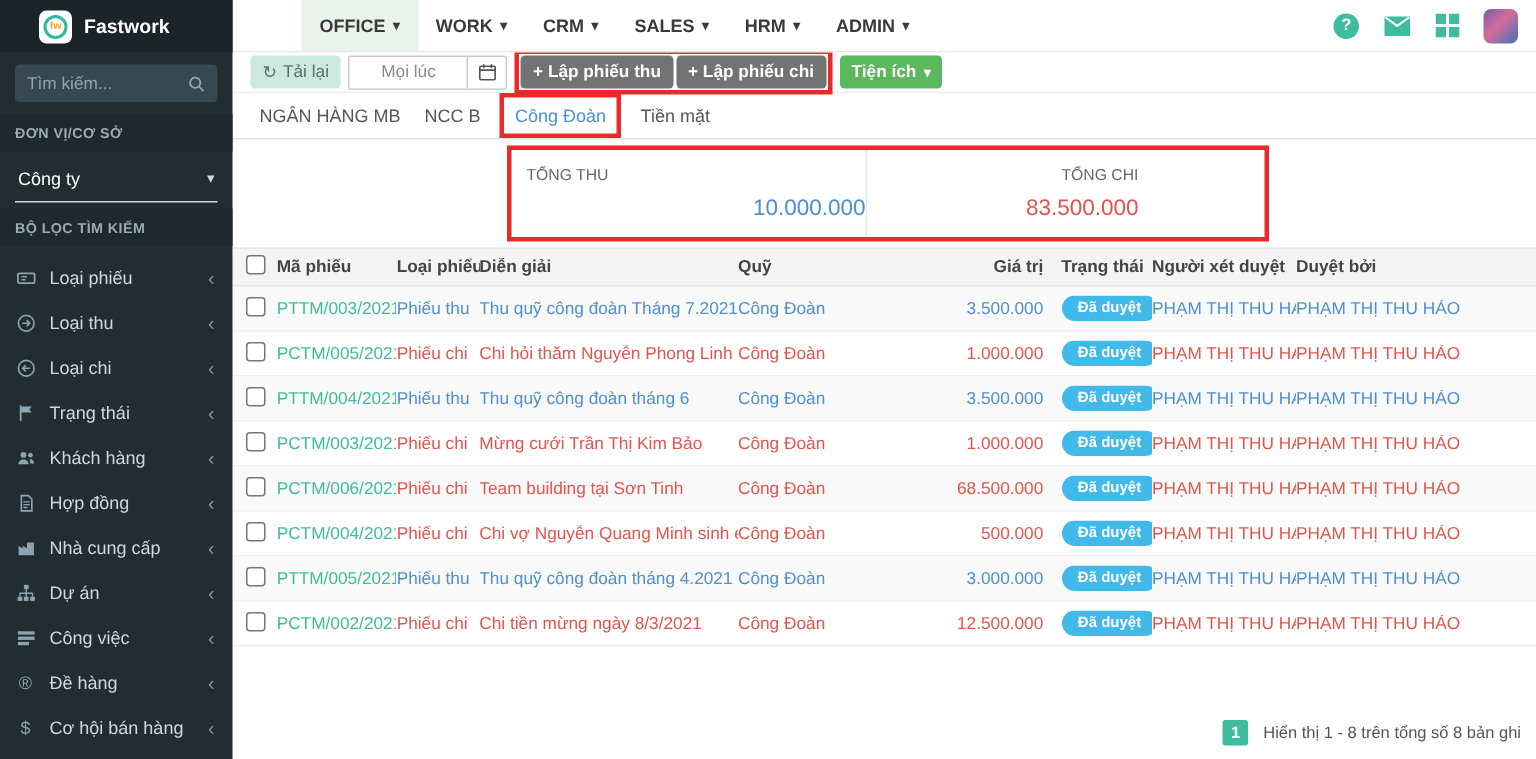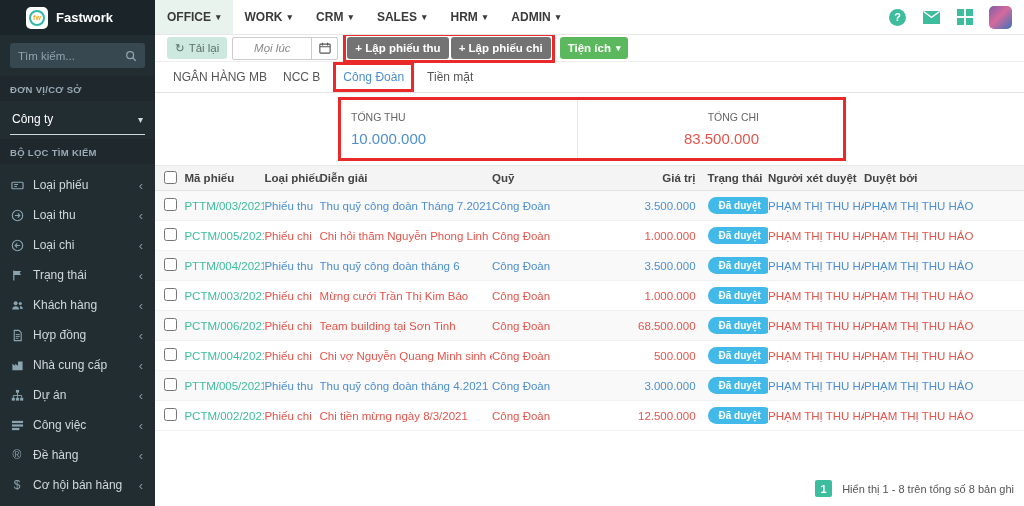--- a/index.html
+++ b/index.html
@@ -21,51 +21,51 @@
   .company-select .caret { color:#cfd8dc; font-size:10px; }
   .side-menu { margin-top:6px; }
   .side-item { display:flex; align-items:center; height:30px; padding:0 12px 0 10px; color:#cfd8dc; font-size:12px; gap:9px; cursor:pointer; }
   .side-item .sicon { width:14px; display:flex; justify-content:center; color:#8aa4b0; font-size:12px; line-height:1; }
   .side-item .sicon svg { display:block; }
   .side-item .chev { margin-left:auto; color:#8396a0; font-size:13px; }
 
   
   .topbar { position:absolute; left:155px; top:0; right:0; height:35px; background:#fff; border-bottom:1px solid #e7e7e7; display:flex; align-items:stretch; }
   .nav-item { display:flex; align-items:center; gap:5px; padding:0 12px; font-size:12px; font-weight:bold; color:#3a3a3a; cursor:pointer; }
-  .nav-item.active { background:#e9f3ee; }
+  .nav-item.active { background:#e9f3ee;margin-left:46px; }
   .nav-item .caret { font-size:9px; color:#3a3a3a; }
   .top-icons { margin-left:auto; display:flex; align-items:center; gap:16px; padding-right:12px; }
   .round-help { width:17px; height:17px; border-radius:50%; background:#3dbd9d; color:#fff; font-size:11px; font-weight:bold; display:flex; align-items:center; justify-content:center; cursor:pointer; }
   .avatar { width:23px; height:23px; border-radius:5px; background:linear-gradient(135deg,#7b5ea7 0%,#d66a9c 45%,#3b74b8 100%); cursor:pointer; }
 
   
   .main { position:absolute; left:155px; top:35px; right:0; bottom:0; background:#fff; overflow:hidden; }
   .titlebar { height:27px; border-bottom:1px solid #ededed; display:flex; align-items:center; padding:0 6px 0 12px; gap:5px; }
   .page-title { font-size:14.5px; color:#555; flex:1; white-space:nowrap; }
   .btn-reload { background:#cde8df; color:#5d7069; font-size:11.5px; border:none; border-radius:3px; padding:4px 8px; display:flex; align-items:center; gap:4px; cursor:pointer; font-family:inherit; }
   .date-filter { width:106px; height:23px; border:1px solid #ccc; border-radius:2px; display:flex; align-items:center; background:#fff; cursor:pointer; }
-  .date-filter .val { flex:1; text-align:center; color:#8a8a8a; font-size:11.5px;font-style:italic; }
+  .date-filter .val { flex:1; text-align:center; color:#8a8a8a; font-size:11.5px; }
   .date-filter .cal { width:26px; height:100%; border-left:1px solid #ccc; display:flex; align-items:center; justify-content:center; }
   .annotated-group { border:3px solid #ea2a2a; padding:1px; display:flex; gap:2px; }
   .btn-green { background:#737373; color:#fff; font-size:11.5px; font-weight:bold; border:none; border-radius:3px; padding:5px 8px; cursor:pointer; white-space:nowrap; font-family:inherit; }
   .btn-utils { background:#5cb85c; color:#fff; font-size:11.5px; font-weight:bold; border:none; border-radius:3px; padding:5px 8px; cursor:pointer; display:flex; align-items:center; gap:5px; font-family:inherit; }
   .btn-utils .caret { font-size:9px; }
 
   .tabsbar { height:31px; border-bottom:1px solid #e3e3e3; display:flex; align-items:stretch; padding-left:10px; }
   .tab { display:flex; align-items:center; margin:0 7px; padding:0 1px; font-size:12px; color:#555; cursor:pointer; white-space:nowrap; }
   .tab.active { color:#4d8fd1; }
   .tab.annotated { border:3px solid #ea2a2a; padding:0 7px; margin:0 5px; }
 
   .summary { position:relative; height:72px; }
   .summary-box { position:absolute; left:183px; top:4px; width:508px; height:64px; border:3px solid #ea2a2a; display:flex; }
   .sum-col { padding-top:11px; }
   .sum-col.left { width:236px; padding-left:10px; }
   .sum-col.right { flex:1; border-left:1px solid #e8e8e8; text-align:right; padding-right:84px; }
   .sum-label { font-size:10.5px; color:#666; margin-bottom:7px; }
-  .sum-value { font-size:15px; }
+  .sum-value { font-size:15px;text-align:right; }
   .sum-value.blue { color:#4d8fd1; }
   .sum-value.red { color:#e3554c; }
 
   
   .table { width:100%; }
   .thead { display:flex; align-items:center; height:26px; background:#f4f4f4; border-top:1px solid #e8e8e8; border-bottom:1px solid #e2e2e2; font-weight:bold; font-size:11.5px; color:#444; }
   .tr { display:flex; align-items:center; height:30px; font-size:11.5px; border-bottom:1px solid #f1f1f1; cursor:pointer; }
   .tbody .tr:nth-child(odd) { background:#f9f9f9; }
   .td { white-space:nowrap; overflow:hidden; }
   .c-check { width:32px; padding-left:9px; }

